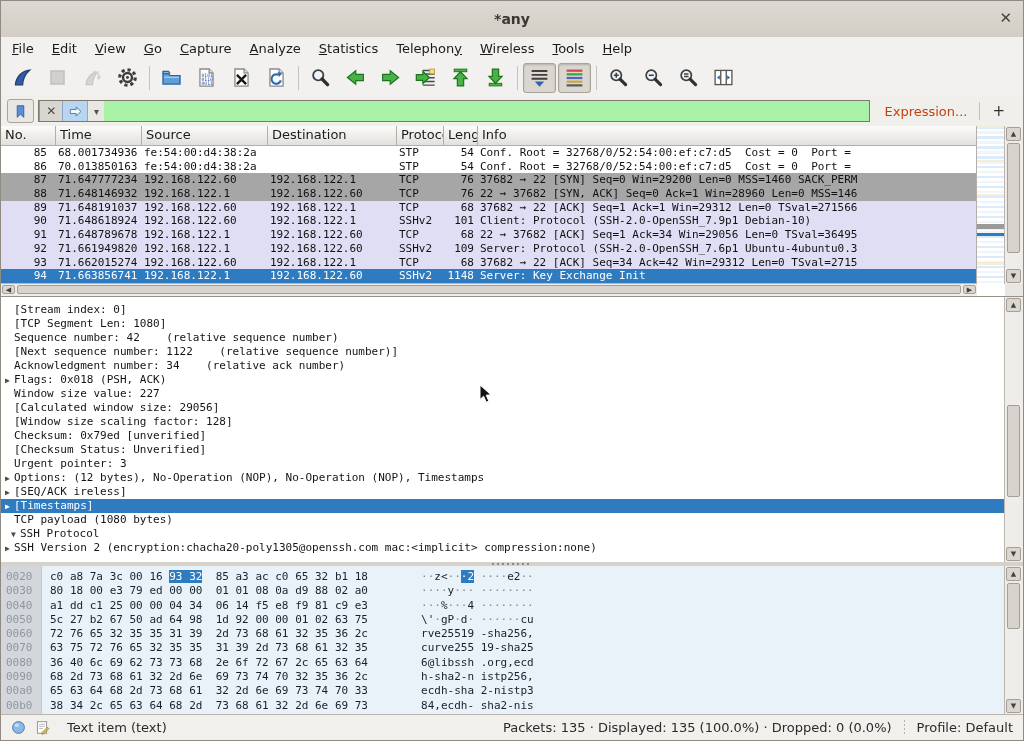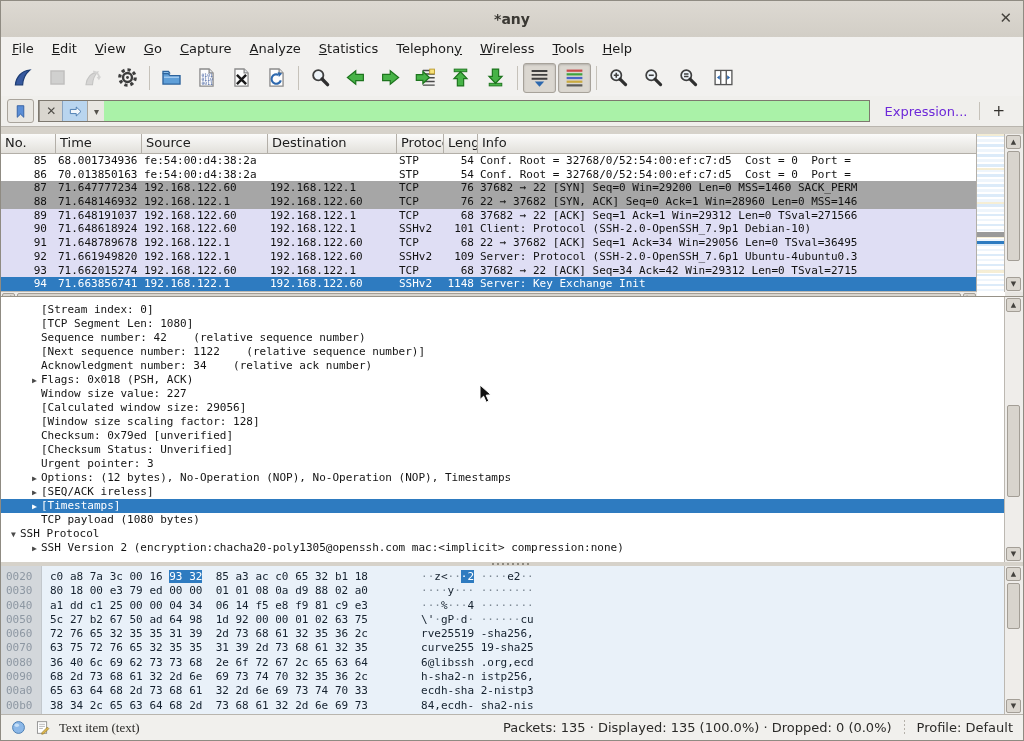--- a/index.html
+++ b/index.html
@@ -34,25 +34,25 @@
   .filterfield{width:852px;height:22px;background:#aaf2a8;border:1px solid #7d786f;
                display:flex;align-items:center;box-sizing:border-box;}
   .ftext{flex:1;padding-left:7px;font-size:13px;color:#111;white-space:pre;overflow:hidden;}
   .fclear{width:22px;height:20px;background:#d9d6cf;border-left:1px solid #9a958d;color:#4c4a45;
           font-size:12px;display:flex;align-items:center;justify-content:center;}
   .fapply{width:24px;height:20px;background:#b9d5ef;border-left:1px solid #89a3c0;
           display:flex;align-items:center;justify-content:center;}
   .fapply svg{width:15px;height:15px;}
   .fcaret{width:16px;height:20px;background:#e9e7e2;border-left:1px solid #a9a49c;color:#55524c;
           font-size:10px;display:flex;align-items:center;justify-content:center;}
-  .fexpr{font-size:13px;color:#6d28d9;padding:0 12px 0 14px;}
+  .fexpr{font-size:13px;color:#c2410c;padding:0 12px 0 14px;}
   .fvsep{width:1px;height:18px;background:#c6c2ba;}
   .fadd{font-size:15px;color:#33312d;padding:0 12px;}
   
-  .plist{position:absolute;left:0;top:133px;right:0;height:170px;background:#fff;}
+  .plist{position:absolute;left:0;top:125px;right:0;height:170px;background:#fff;}
   .phead{position:absolute;left:0;top:0;width:976px;height:20px;display:flex;}
   .hcell{box-sizing:border-box;height:20px;background:linear-gradient(#fbfbfa,#e2e0db);
          border-right:1px solid #b3afa8;border-bottom:1px solid #b3afa8;
          font-size:13px;color:#1c1c1c;padding:1px 0 0 4px;overflow:hidden;white-space:nowrap;}
   .prows{position:absolute;left:0;top:20px;width:976px;height:137px;overflow:hidden;
          font-family:"DejaVu Sans Mono","Liberation Mono",monospace;font-size:11px;}
   .prow{display:flex;height:13.7px;line-height:13.7px;white-space:pre;}
   .pcell{box-sizing:border-box;overflow:hidden;flex-shrink:0;}
   .ar{text-align:right;}
   .r-stp{background:#ffffff;color:#111;}
@@ -73,21 +73,21 @@
   .sthumb{position:absolute;background:#d8d4cd;border:1px solid #a39e96;border-radius:2px;box-sizing:border-box;}
   .scorner{position:absolute;background:#e8e6e2;}
   
   .detail{position:absolute;left:0;top:295px;right:0;height:266px;background:#fff;
           border-top:1px solid #979288;box-sizing:border-box;overflow:hidden;}
   .dlines{position:absolute;left:0;top:6px;width:1005px;
           font-family:"DejaVu Sans Mono","Liberation Mono",monospace;font-size:11px;}
   .dline{height:14px;line-height:14px;white-space:pre;color:#141414;}
   .dline .arr{display:inline-block;width:13px;font-size:8px;color:#4a4a4a;text-align:center;}
   .ind0{padding-left:6px;}
-  .ind1{padding-left:27px;}
+  .ind1{}
   .dline.sel{background:#2e7bc0;color:#fff;}
   .dline.sel .arr{color:#fff;}
   
   .splitter{position:absolute;left:0;top:561px;right:0;height:4px;background:#d6d2ca;
             display:flex;align-items:center;justify-content:center;}
   .grip{width:40px;height:2px;background:repeating-linear-gradient(90deg,#8d897f 0 2px,rgba(0,0,0,0) 2px 5px);}
   
   .hexpane{position:absolute;left:0;top:565px;right:0;height:148px;background:#e9f1f9;overflow:hidden;}
   .hexoffbg{position:absolute;left:0;top:0;bottom:0;width:40px;background:#d3d7db;border-right:1px solid #c2c7cc;}
   .hrows{position:absolute;left:0;top:4px;width:1005px;
@@ -400,21 +400,21 @@
           <ellipse cx="6.2" cy="5.6" rx="2.4" ry="1.8" fill="#c6dff7"></ellipse>
         </svg>
       </span>
     <span class="sicon">
         <svg viewBox="0 0 16 16">
           <rect x="2.6" y="1.8" width="9.8" height="12.4" fill="#fff" stroke="#909090"></rect>
           <path d="M4.4 4.6h6.2M4.4 6.8h6.2M4.4 9h4" stroke="#b5b5b5"></path>
           <path d="M7.6 13.2l5.6-5.6 1.6 1.6-5.6 5.6-2 .4z" fill="#e0b94f" stroke="#8d7322" stroke-width="0.7"></path>
         </svg>
       </span>
-    <span style="font-family:Liberation Serif, serif;">Text item (text)</span>
+    <span style="margin-left:8px;">Text item (text)</span>
     <span class="sspacer"></span>
     <span>Packets: 135 · Displayed: 135 (100.0%) · Dropped: 0 (0.0%)</span>
     <span class="ssep"></span>
     <span>Profile: Default</span>
   </div>
 
   <svg class="cursor" viewBox="0 0 14 20">
     <path d="M1 1 L1 15.5 L4.6 12.2 L7.2 18.2 L9.8 17 L7.2 11.2 L12 10.8 Z" fill="#111" stroke="#fff" stroke-width="1"></path>
   </svg>
 

